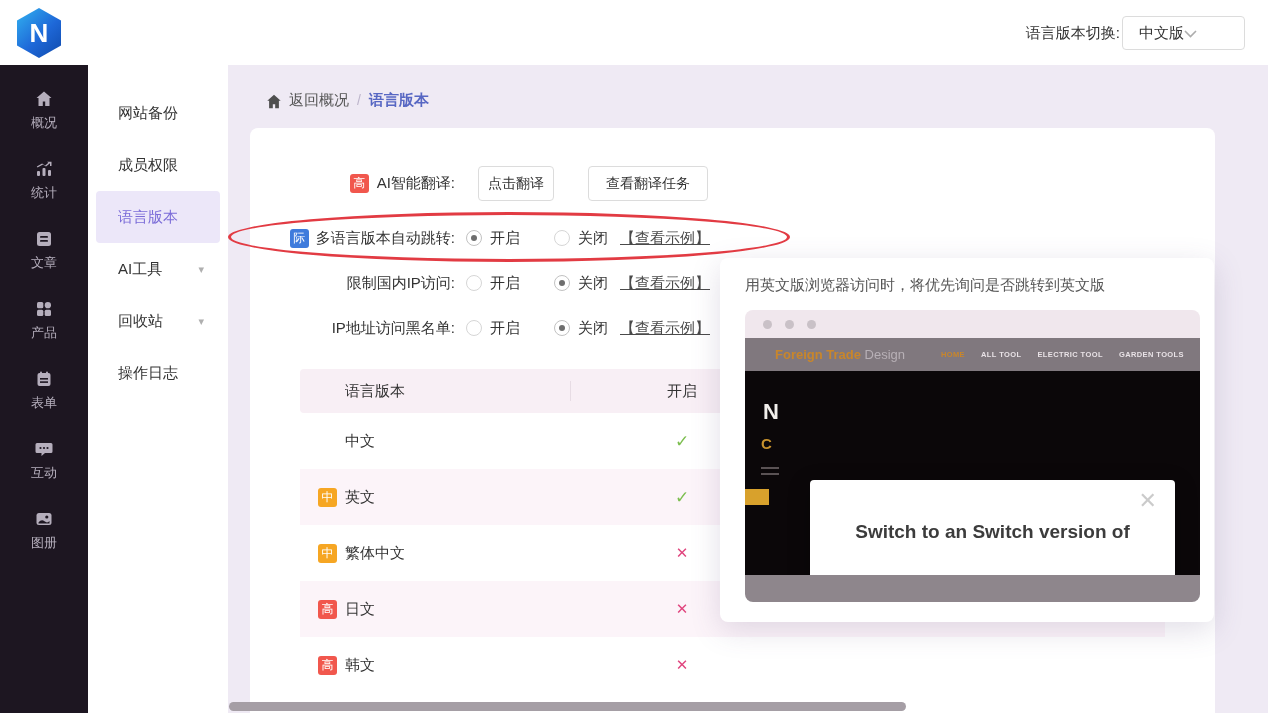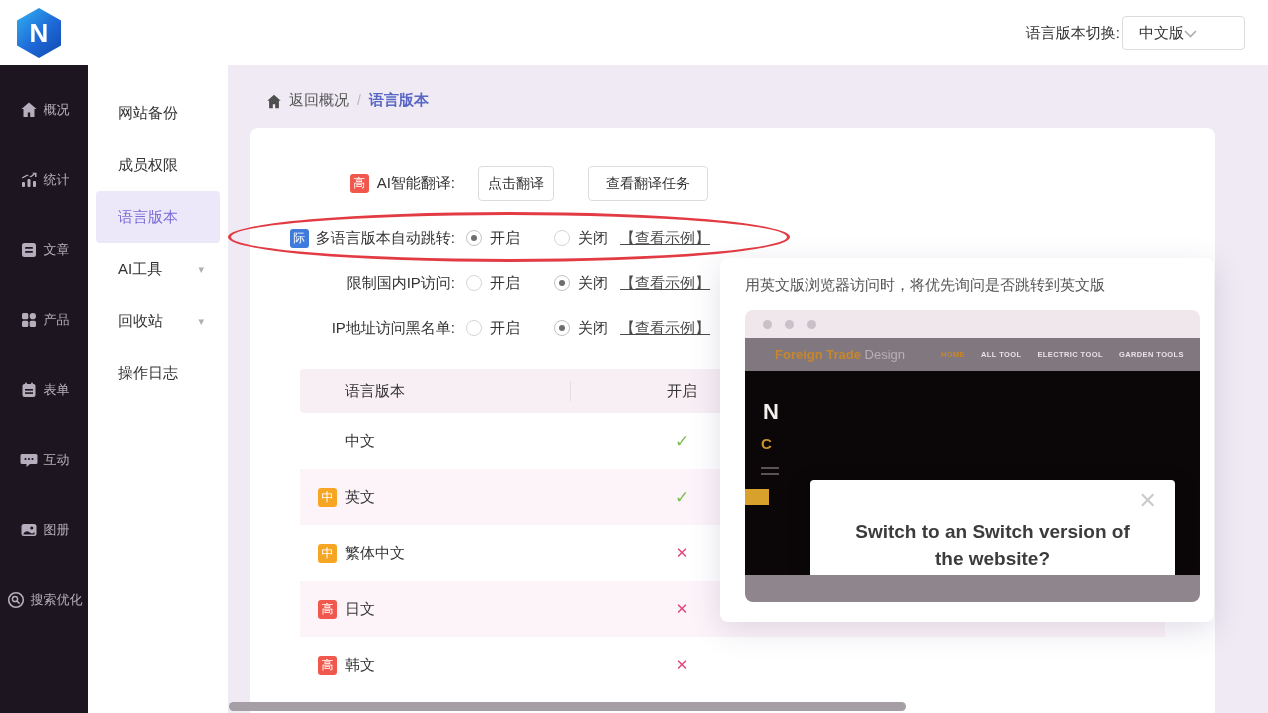--- a/index.html
+++ b/index.html
@@ -14,21 +14,21 @@
           background:linear-gradient(135deg,#33B7F2 0%,#1E68D8 55%,#0E47A8 100%);
           clip-path:polygon(50% 0%,94% 25%,94% 75%,50% 100%,6% 75%,6% 25%); }
   .logo span { color:#fff; font-weight:bold; font-size:26px; }
   .lang-switch-label { right:148px; top:24px; font-size:15px; color:#333; }
   .lang-select { right:23px; top:16px; width:123px; height:34px; background:#fff; border:1px solid #DCDCDC; border-radius:4px;
                  display:flex; align-items:center; justify-content:flex-start; padding:0 12px 0 16px; cursor:pointer; }
   .lang-select .val { font-size:15px; color:#333; }
 
   
   .sidebar { left:0; top:65px; width:88px; height:648px; background:#1D1621; z-index:4; padding-top:10px; }
-  .side-item { height:70px; display:flex; align-items:center; justify-content:center; gap:5px; cursor:pointer; }
+  .side-item { height:70px; display:flex; flex-direction:column; align-items:center; justify-content:center; gap:5px; cursor:pointer; }
   .side-item .lbl { color:#B5AEBC; font-size:13px; white-space:nowrap; }
   .side-item svg { display:block; }
 
   
   .submenu { left:88px; top:65px; width:140px; height:648px; background:#FFFFFF; z-index:3; padding-top:22px; }
   .sub-item { position:relative; height:52px; margin:0 8px; display:flex; align-items:center; padding-left:22px; font-size:15px; color:#333;
               border-radius:4px; cursor:pointer; }
   .sub-item.active { background:#ECE7F9; color:#7B6CD8; }
   .sub-item .arrow { position:absolute; right:16px; color:#AFAFAF; font-size:11px; }
 
@@ -210,30 +210,20 @@
     <div class="side-item">
       <span>
           <svg width="20" height="20" viewBox="0 0 20 20">
             <rect x="2.5" y="4" width="15" height="12" rx="2.5" fill="#B5AEBC"></rect>
             <circle cx="12.8" cy="8" r="1.6" fill="#1D1621"></circle>
             <path d="M4.5 13.5c2-2.5 4-2.8 6-1.2s3.6 1.4 5-.4v2.6h-11z" fill="#1D1621"></path>
           </svg>
         </span>
       <span class="lbl">图册</span>
     </div>
-    <div class="side-item">
-      <span>
-          <svg width="20" height="20" viewBox="0 0 20 20">
-            <circle cx="10" cy="10" r="7.3" fill="none" stroke="#B5AEBC" stroke-width="1.6"></circle>
-            <circle cx="9" cy="9" r="2.6" fill="none" stroke="#B5AEBC" stroke-width="1.5"></circle>
-            <line x1="11" y1="11" x2="13.6" y2="13.6" stroke="#B5AEBC" stroke-width="1.5"></line>
-          </svg>
-        </span>
-      <span class="lbl">搜索优化</span>
-    </div>
   </div>
 
   <div class="abs submenu">
     <div class="sub-item">
       <span>网站备份</span>
     </div>
     <div class="sub-item">
       <span>成员权限</span>
     </div>
     <div class="sub-item active">
@@ -371,21 +361,20 @@
         <span class="frag-n">N</span>
         <span class="frag-g">C</span>
         <span class="frag-line" style="top:96px;"></span>
         <span class="frag-line" style="top:102px;"></span>
         <span class="frag-cta"></span>
 
         <div class="dialog">
           <span class="dlg-close">✕</span>
           <div class="dlg-title">
             <div>Switch to an Switch version of</div>
-            <div>the website?</div>
           </div>
 
         </div>
       </div>
       <div class="mock-footer"></div>
     </div>
   </div>
 
   <div class="abs annotation"></div>
 

